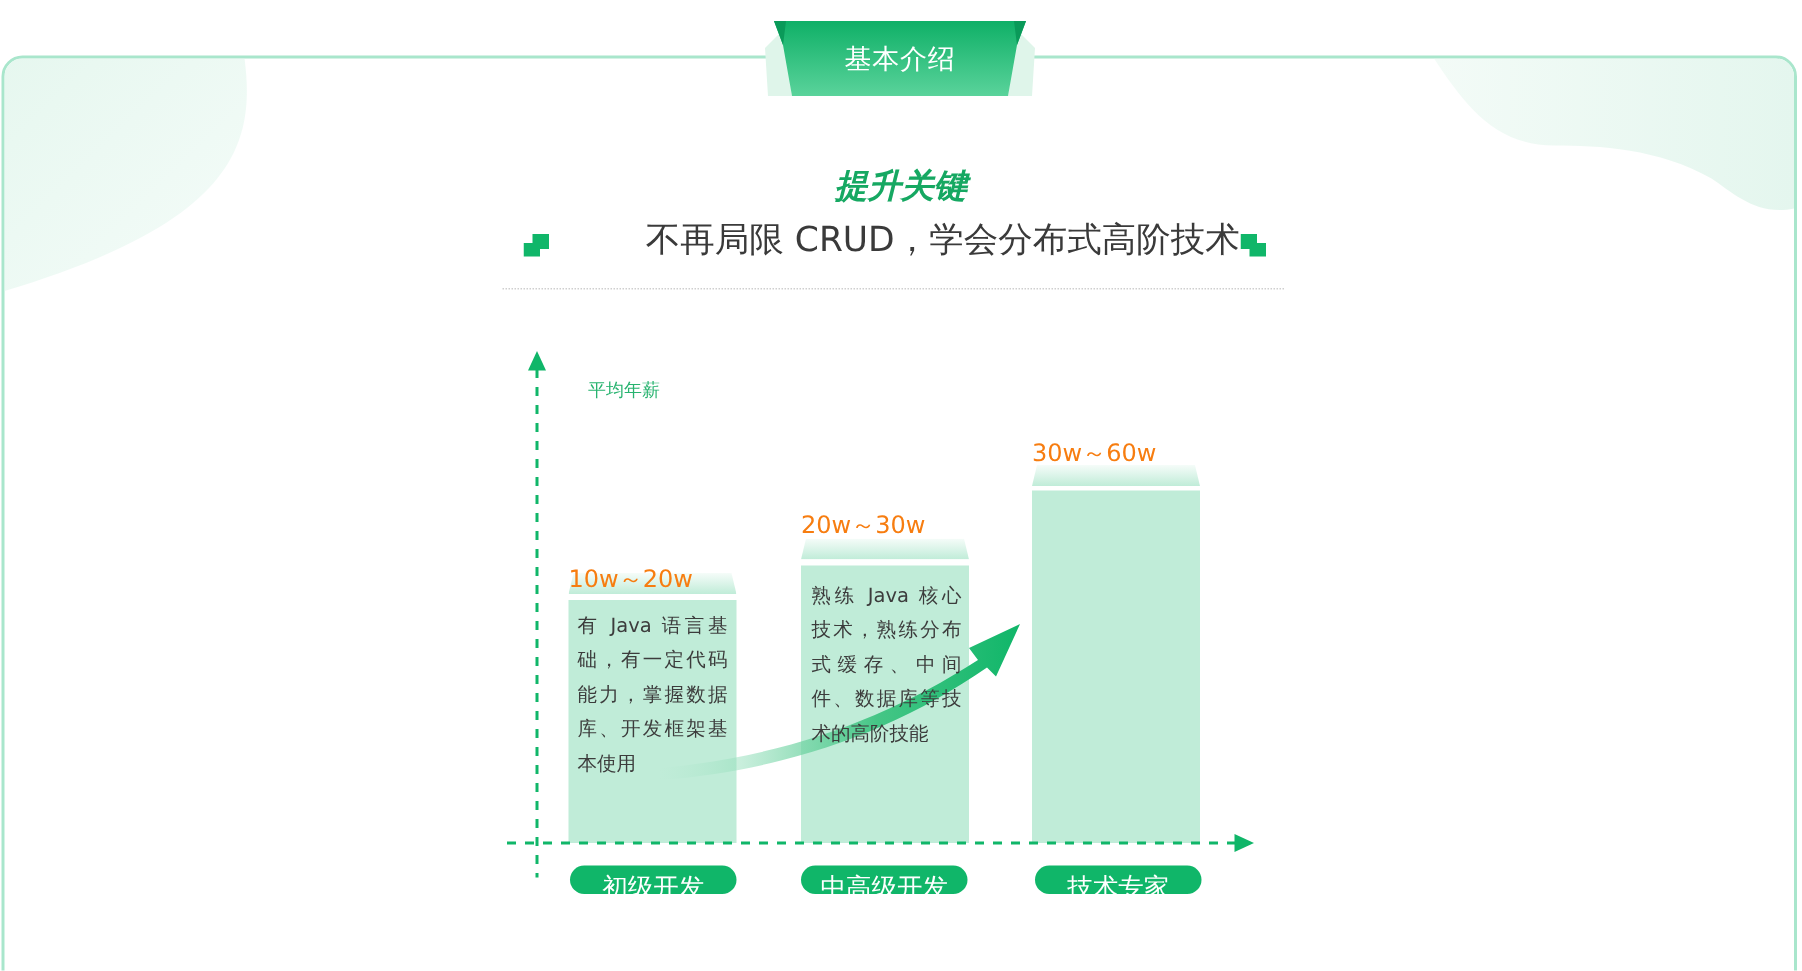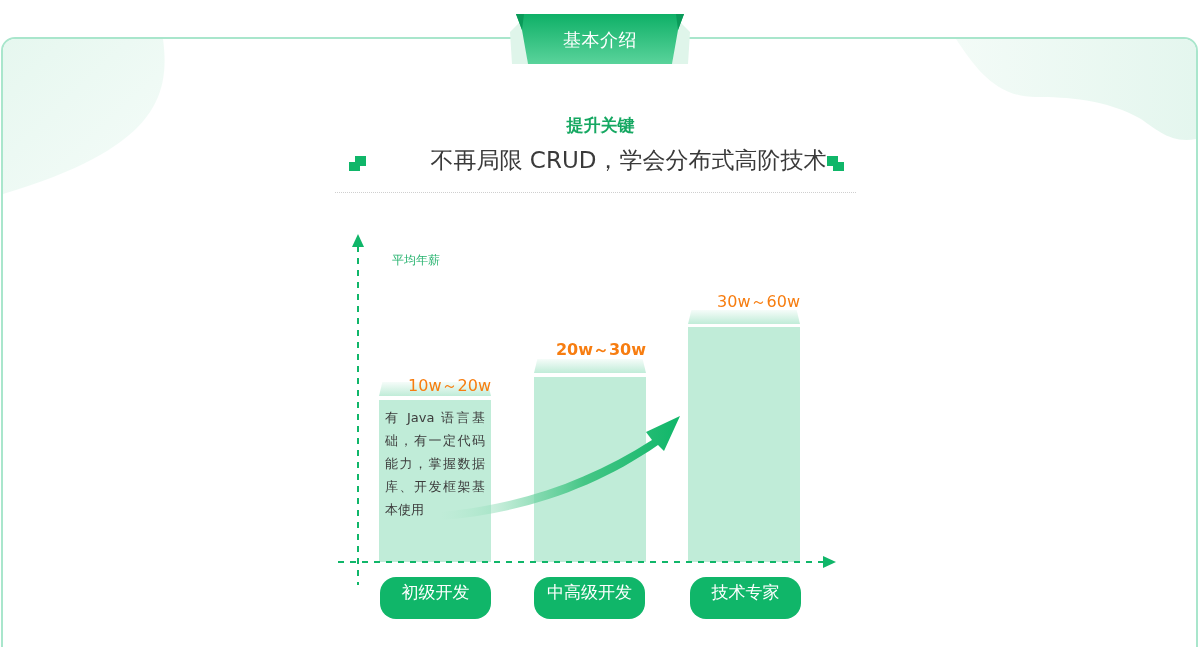--- a/index.html
+++ b/index.html
@@ -6,33 +6,33 @@
   body { width:1201px; height:647px; position:relative; overflow:hidden; background:#ffffff;
          font-family:"DejaVu Sans","Liberation Sans",sans-serif; }
   .card { position:absolute; left:1px; top:37px; width:1197px; height:640px; border:2px solid #a9e6cc;
           border-radius:14px; box-sizing:border-box; overflow:hidden; background:#fff; }
   .blob-left { position:absolute; left:0; top:0; }
   .blob-right { position:absolute; right:0; top:0; }
   .tab { position:absolute; left:510px; top:14px; width:180px; height:37px; }
   .tab-label { position:absolute; left:0; top:14px; width:180px; text-align:center; color:#fff;
                font-size:18px; line-height:24px; letter-spacing:0.5px; }
   .h1 { position:absolute; left:0; width:1201px; top:110px; text-align:center; color:#16a862;
-        font-size:17px; font-weight:bold; line-height:30px; }
+        font-size:22px; font-weight:bold; line-height:30px;font-style:italic; }
   .h2 { position:absolute; left:0; width:1201px; top:144px; text-align:center; color:#3a3a3a;
         font-size:23px; line-height:32px;margin-left:28px; }
   .sq { position:absolute; }
   .divider { position:absolute; left:335px; top:192px; width:521px; border-top:1px dotted #cfcfcf; }
   .chart { position:absolute; left:0; top:0; width:1201px; height:647px; }
   .y-label { position:absolute; left:376px; top:252px; color:#27b36f; font-size:12px;margin-left:16px; }
   .bar { position:absolute; background:#c0ecd8; }
   .bar-cap { position:absolute; height:14px; background:linear-gradient(to bottom, rgba(192,236,216,0.15), #c0ecd8);
              clip-path:polygon(3% 0, 97% 0, 100% 100%, 0 100%); }
-  .salary { position:absolute; color:#f77d10; font-size:16px; text-align:right; line-height:20px; }
+  .salary { position:absolute; color:#f77d10; font-size:16px; text-align:left; line-height:20px; }
   .desc { position:absolute; color:#3c3c3c; font-size:13px; line-height:23px; text-align:justify; }
-  .pill { position:absolute; top:577px; height:42px; border-radius:16px; background:#10b669; color:#fff;
+  .pill { position:absolute; top:577px; height:19px; border-radius:16px; background:#10b669; color:#fff;
           font-size:17px; line-height:31px; text-align:center; }
 </style>
 </head>
 <body>
 
 <div class="card">
   <svg class="blob-left" width="170" height="160" viewBox="0 0 170 160">
     <defs>
         <linearGradient id="gl" x1="0" y1="0" x2="1" y2="1">
       <stop offset="0" stop-color="#e6f7ef"></stop>
@@ -110,21 +110,22 @@
   <svg width="1201" height="647" style="position:absolute;left:0;top:0">
     <line x1="338" y1="562" x2="825" y2="562" stroke="#10b669" stroke-width="2" stroke-dasharray="6,6"></line>
     <polygon points="836,562 823,556 823,568" fill="#10b669"></polygon>
 
     <path d="M440 512 C520 505 590 480 652 440 L646 432 L680 416 L664 451 L658 445 C596 488 522 514 440 520 Z" fill="url(#ag)"></path>
   </svg>
 
   <div class="y-label">平均年薪</div>
 
   <div class="salary" style="left:379px;top:376px;width:112px;">10w～20w</div>
-  <div class="salary" style="left:534px;top:340px;width:112px;font-weight:bold;">20w～30w</div>
+  <div class="salary" style="left:534px;top:340px;width:112px;">20w～30w</div>
   <div class="salary" style="left:688px;top:292px;width:112px;">30w～60w</div>
 
   <div class="desc" style="left:385px;top:406px;width:100px;">有 Java 语言基础，有一定代码能力，掌握数据库、开发框架基本使用</div>
+  <div class="desc" style="left:541px;top:386px;width:100px;">熟练 Java 核心技术，熟练分布式缓存、中间件、数据库等技术的高阶技能</div>
 
   <div class="pill" style="left:380px;width:111px;">初级开发</div>
   <div class="pill" style="left:690px;width:111px;">技术专家</div>
   <div class="pill" style="left:534px;width:111px;">中高级开发</div>
 </div>
 
 </body></html>

